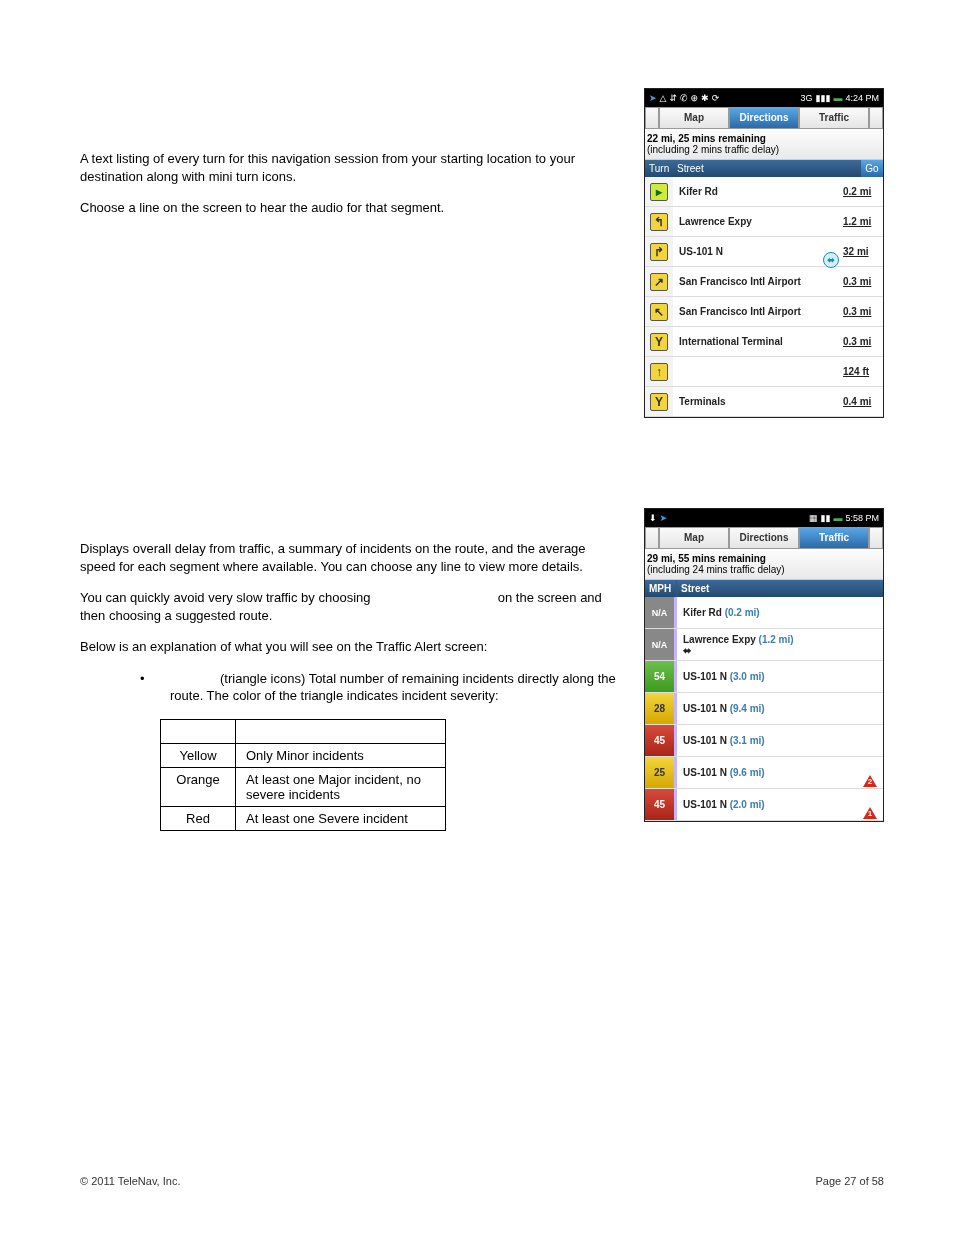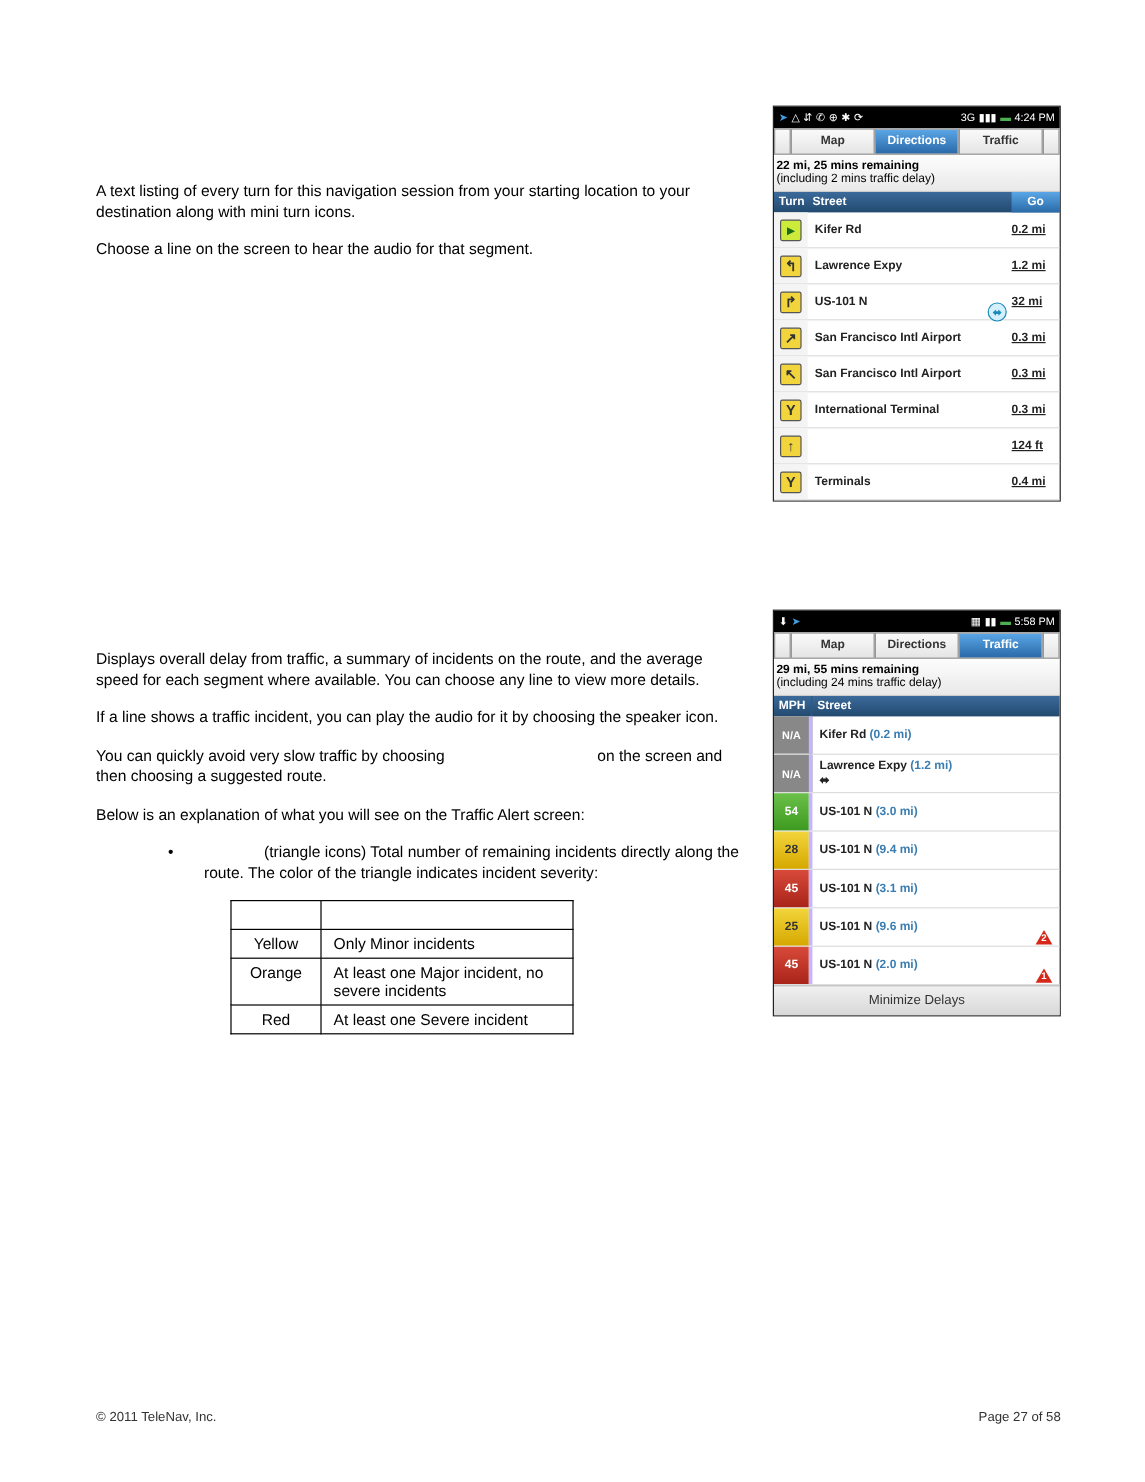--- a/index.html
+++ b/index.html
@@ -29,21 +29,21 @@
   .bullet-row {
     display: flex;
     margin-left: 60px;
     margin-bottom: 14px;
     line-height: 1.35;
   }
   .bullet-row .dot { width: 30px; }
   .bullet-row .txt { flex: 1; }
   .sev-table {
     border-collapse: collapse;
-    margin-left: 112px;
+    margin-left: 80px;
     margin-top: 6px;
   }
   .sev-table td {
     border: 1px solid #000;
     padding: 4px 10px;
     vertical-align: top;
     font-size: 13px;
   }
   .sev-table td:first-child { width: 75px; text-align: center; }
   .sev-table td:last-child { width: 210px; }
@@ -96,25 +96,25 @@
     font-weight: bold;
     padding: 4px 2px;
     border-bottom: 1px solid #ccc;
   }
   .summary .sub { font-weight: normal; }
   .listhead {
     display: flex;
     background: linear-gradient(#3b6a9a,#234a70);
     color: #fff;
     font-size: 10px;
-    font-weight: bold;
+    font-weight: normal;
   }
   .listhead .c1 { width: 28px; padding:3px 4px; }
   .listhead .c2 { flex:1; padding:3px 4px; }
-  .listhead .c3 { width: 40px; padding:3px 1px; text-align:center; background: linear-gradient(#5aa6e6,#2a6aa8);}
+  .listhead .c3 { width: 22px; padding:3px 1px; text-align:center; background: linear-gradient(#5aa6e6,#2a6aa8);}
   .trow {
     display: flex;
     align-items: center;
     border-bottom: 1px solid #ddd;
     height: 30px;
     font-size: 10px;
   }
   .trow .c1 {
     width: 28px; height: 100%;
     display:flex; align-items:center; justify-content:center;
@@ -201,21 +201,20 @@
 </head>
 <body>
 
 <div class="content-col">
   <p>A text listing of every turn for this navigation session from your starting location to your destination along with mini turn icons.</p>
   <p>Choose a line on the screen to hear the audio for that segment.</p>
 </div>
 
 <div class="content-col-2">
   <p>Displays overall delay from traffic, a summary of incidents on the route, and the average speed for each segment where available. You can choose any line to view more details.</p>
-  <p>If a line shows a traffic incident, you can play the audio for it by choosing the speaker icon.</p>
   <p>
     <span>You can quickly avoid very slow traffic by choosing</span>
     <span style="display:inline-block; width:120px;"></span>
     <span>on the screen and then choosing a suggested route.</span>
   </p>
   <p>Below is an explanation of what you will see on the Traffic Alert screen:</p>
   <div class="bullet-row">
     <div class="dot">•</div>
     <div class="txt">
       <span style="display:inline-block; width:50px;"></span><span>(triangle icons)    Total number of remaining incidents directly along the route. The color of the triangle indicates incident severity:</span>
@@ -388,19 +387,18 @@
       </div>
       <div class="srow">
         <div class="c1 yellow">25</div>
         <div class="c2"><span>US-101 N </span><span class="dist">(9.6 mi)</span><div class="tri tri-red"></div><div class="tri-num">2</div></div>
       </div>
       <div class="srow">
         <div class="c1 red">45</div>
         <div class="c2"><span>US-101 N </span><span class="dist">(2.0 mi)</span><div class="tri tri-red"></div><div class="tri-num">1</div></div>
       </div>
     </div>
-  <div class="minimize">Minimize Delays</div>
 </div>
 
 <div class="footer">
   <span>© 2011 TeleNav, Inc.</span>
   <span>Page 27 of 58</span>
 </div>
 
 </body></html>

